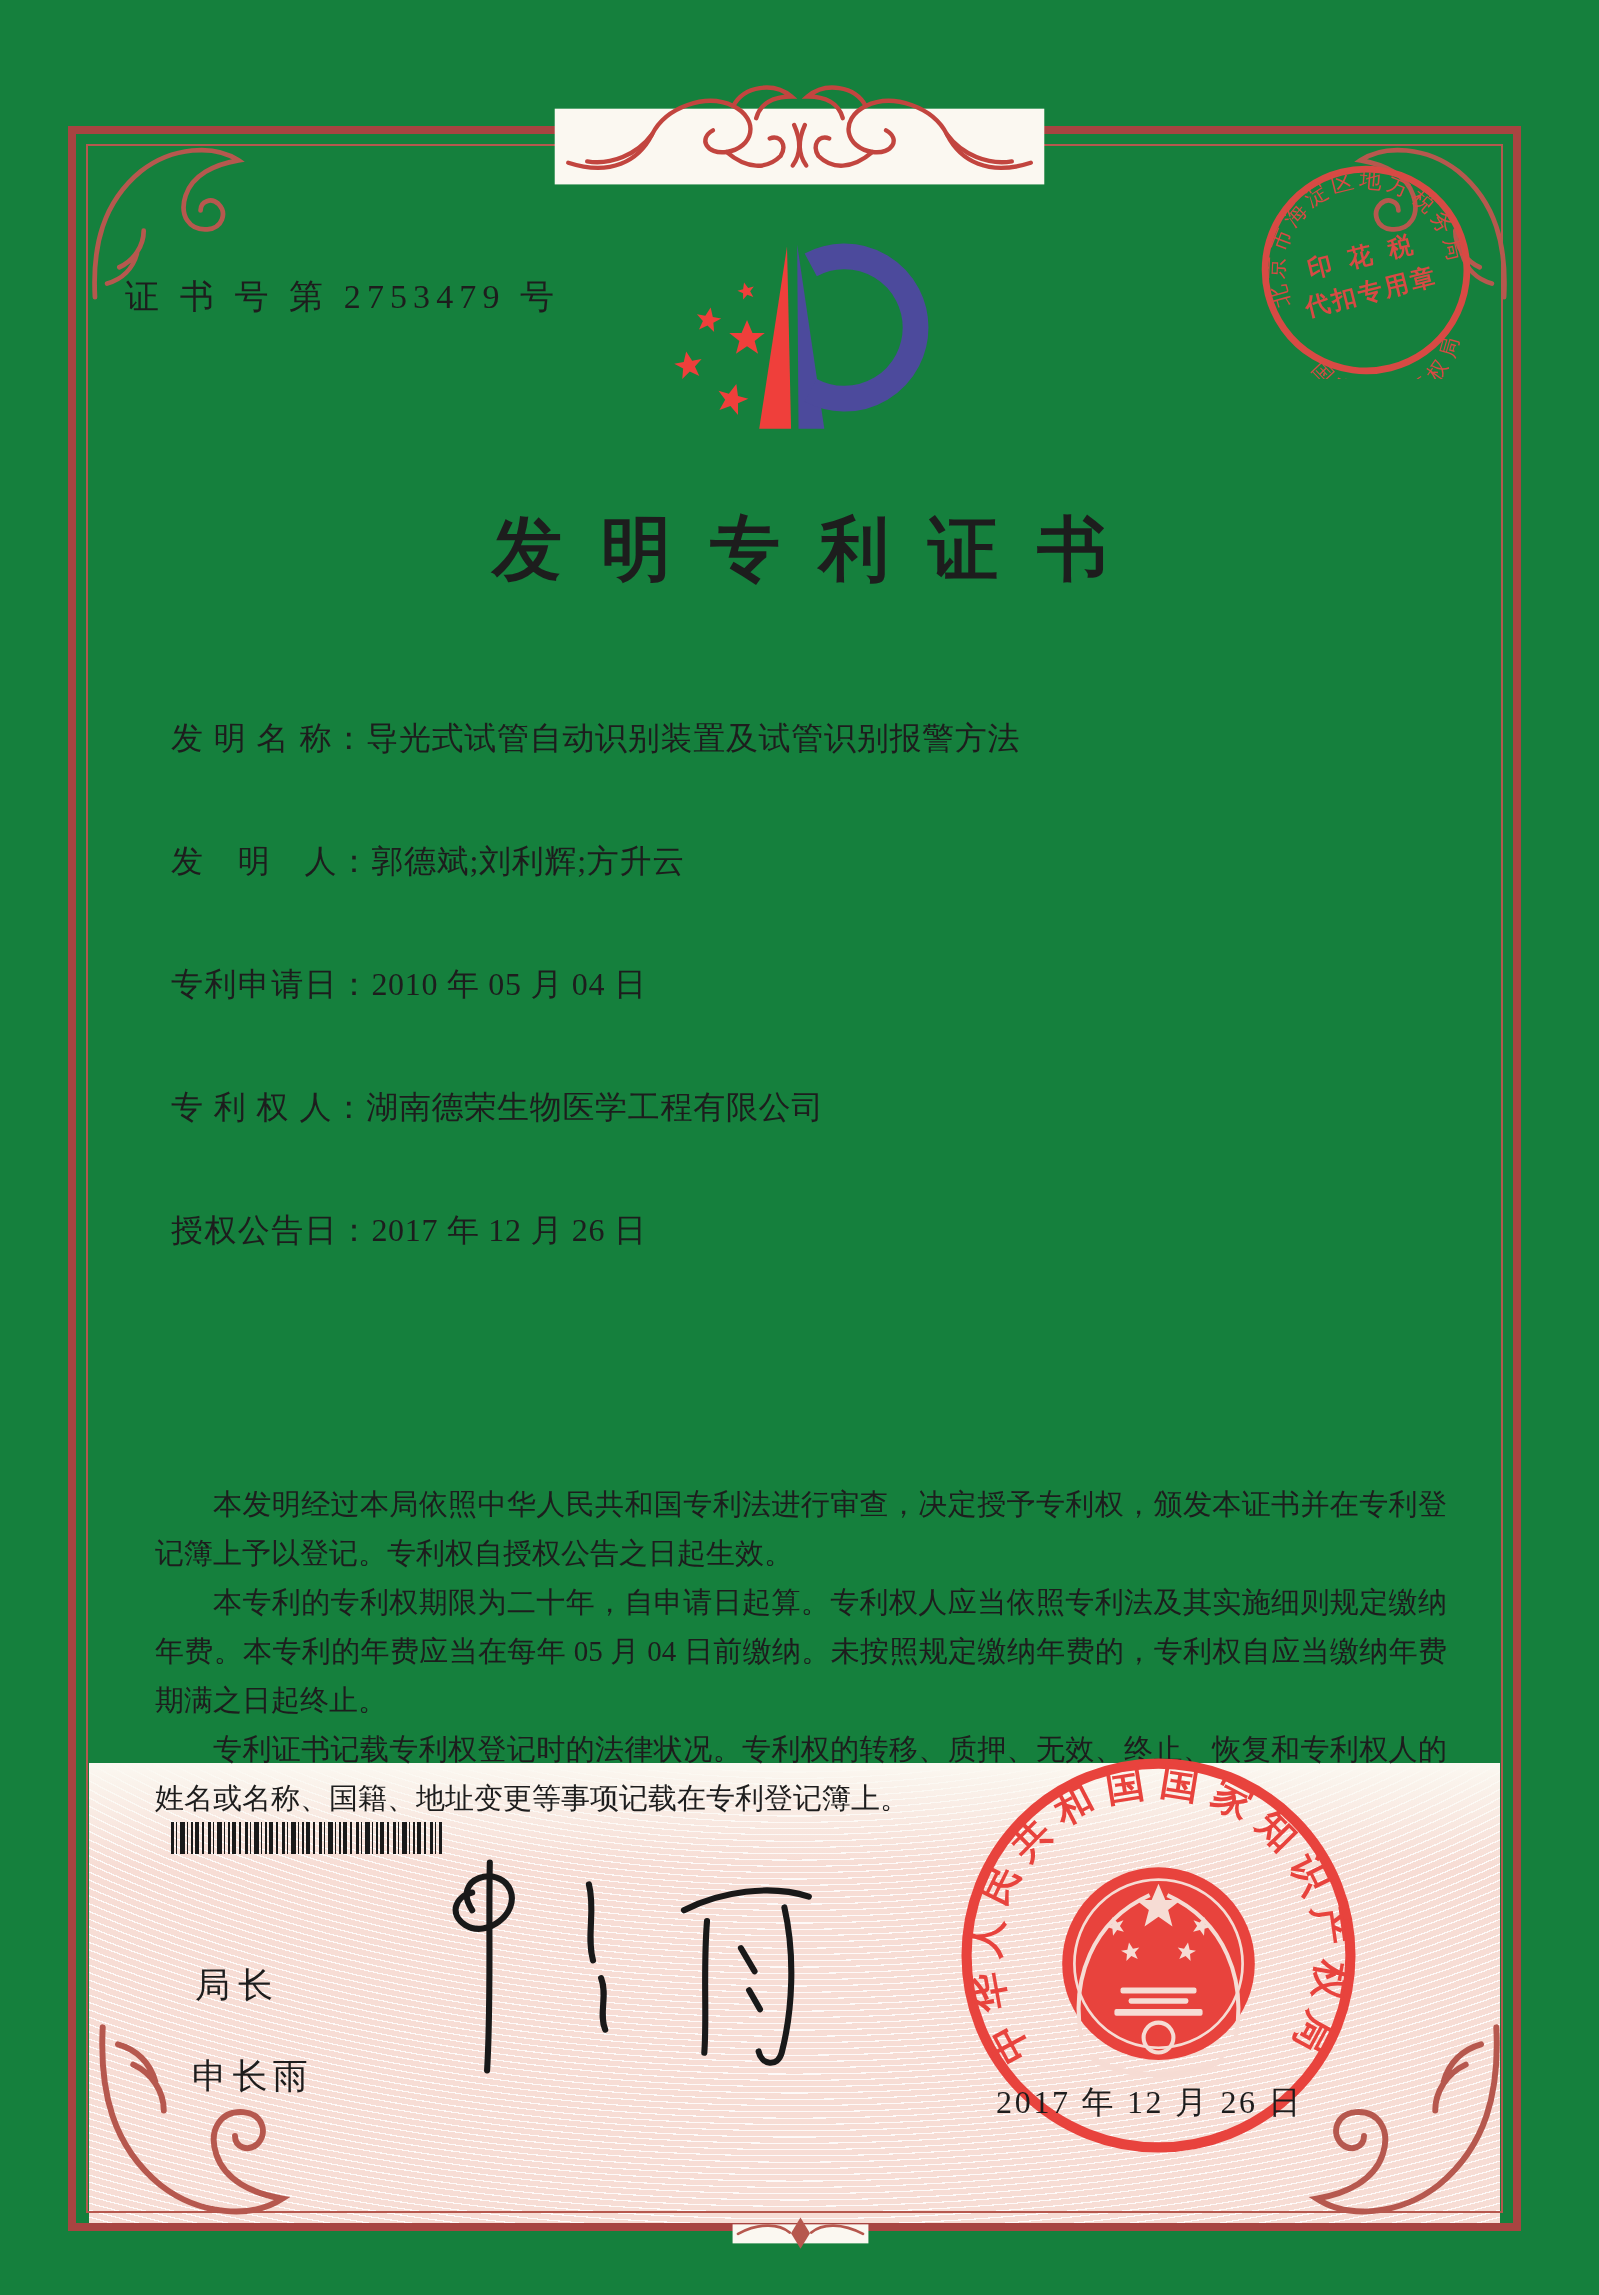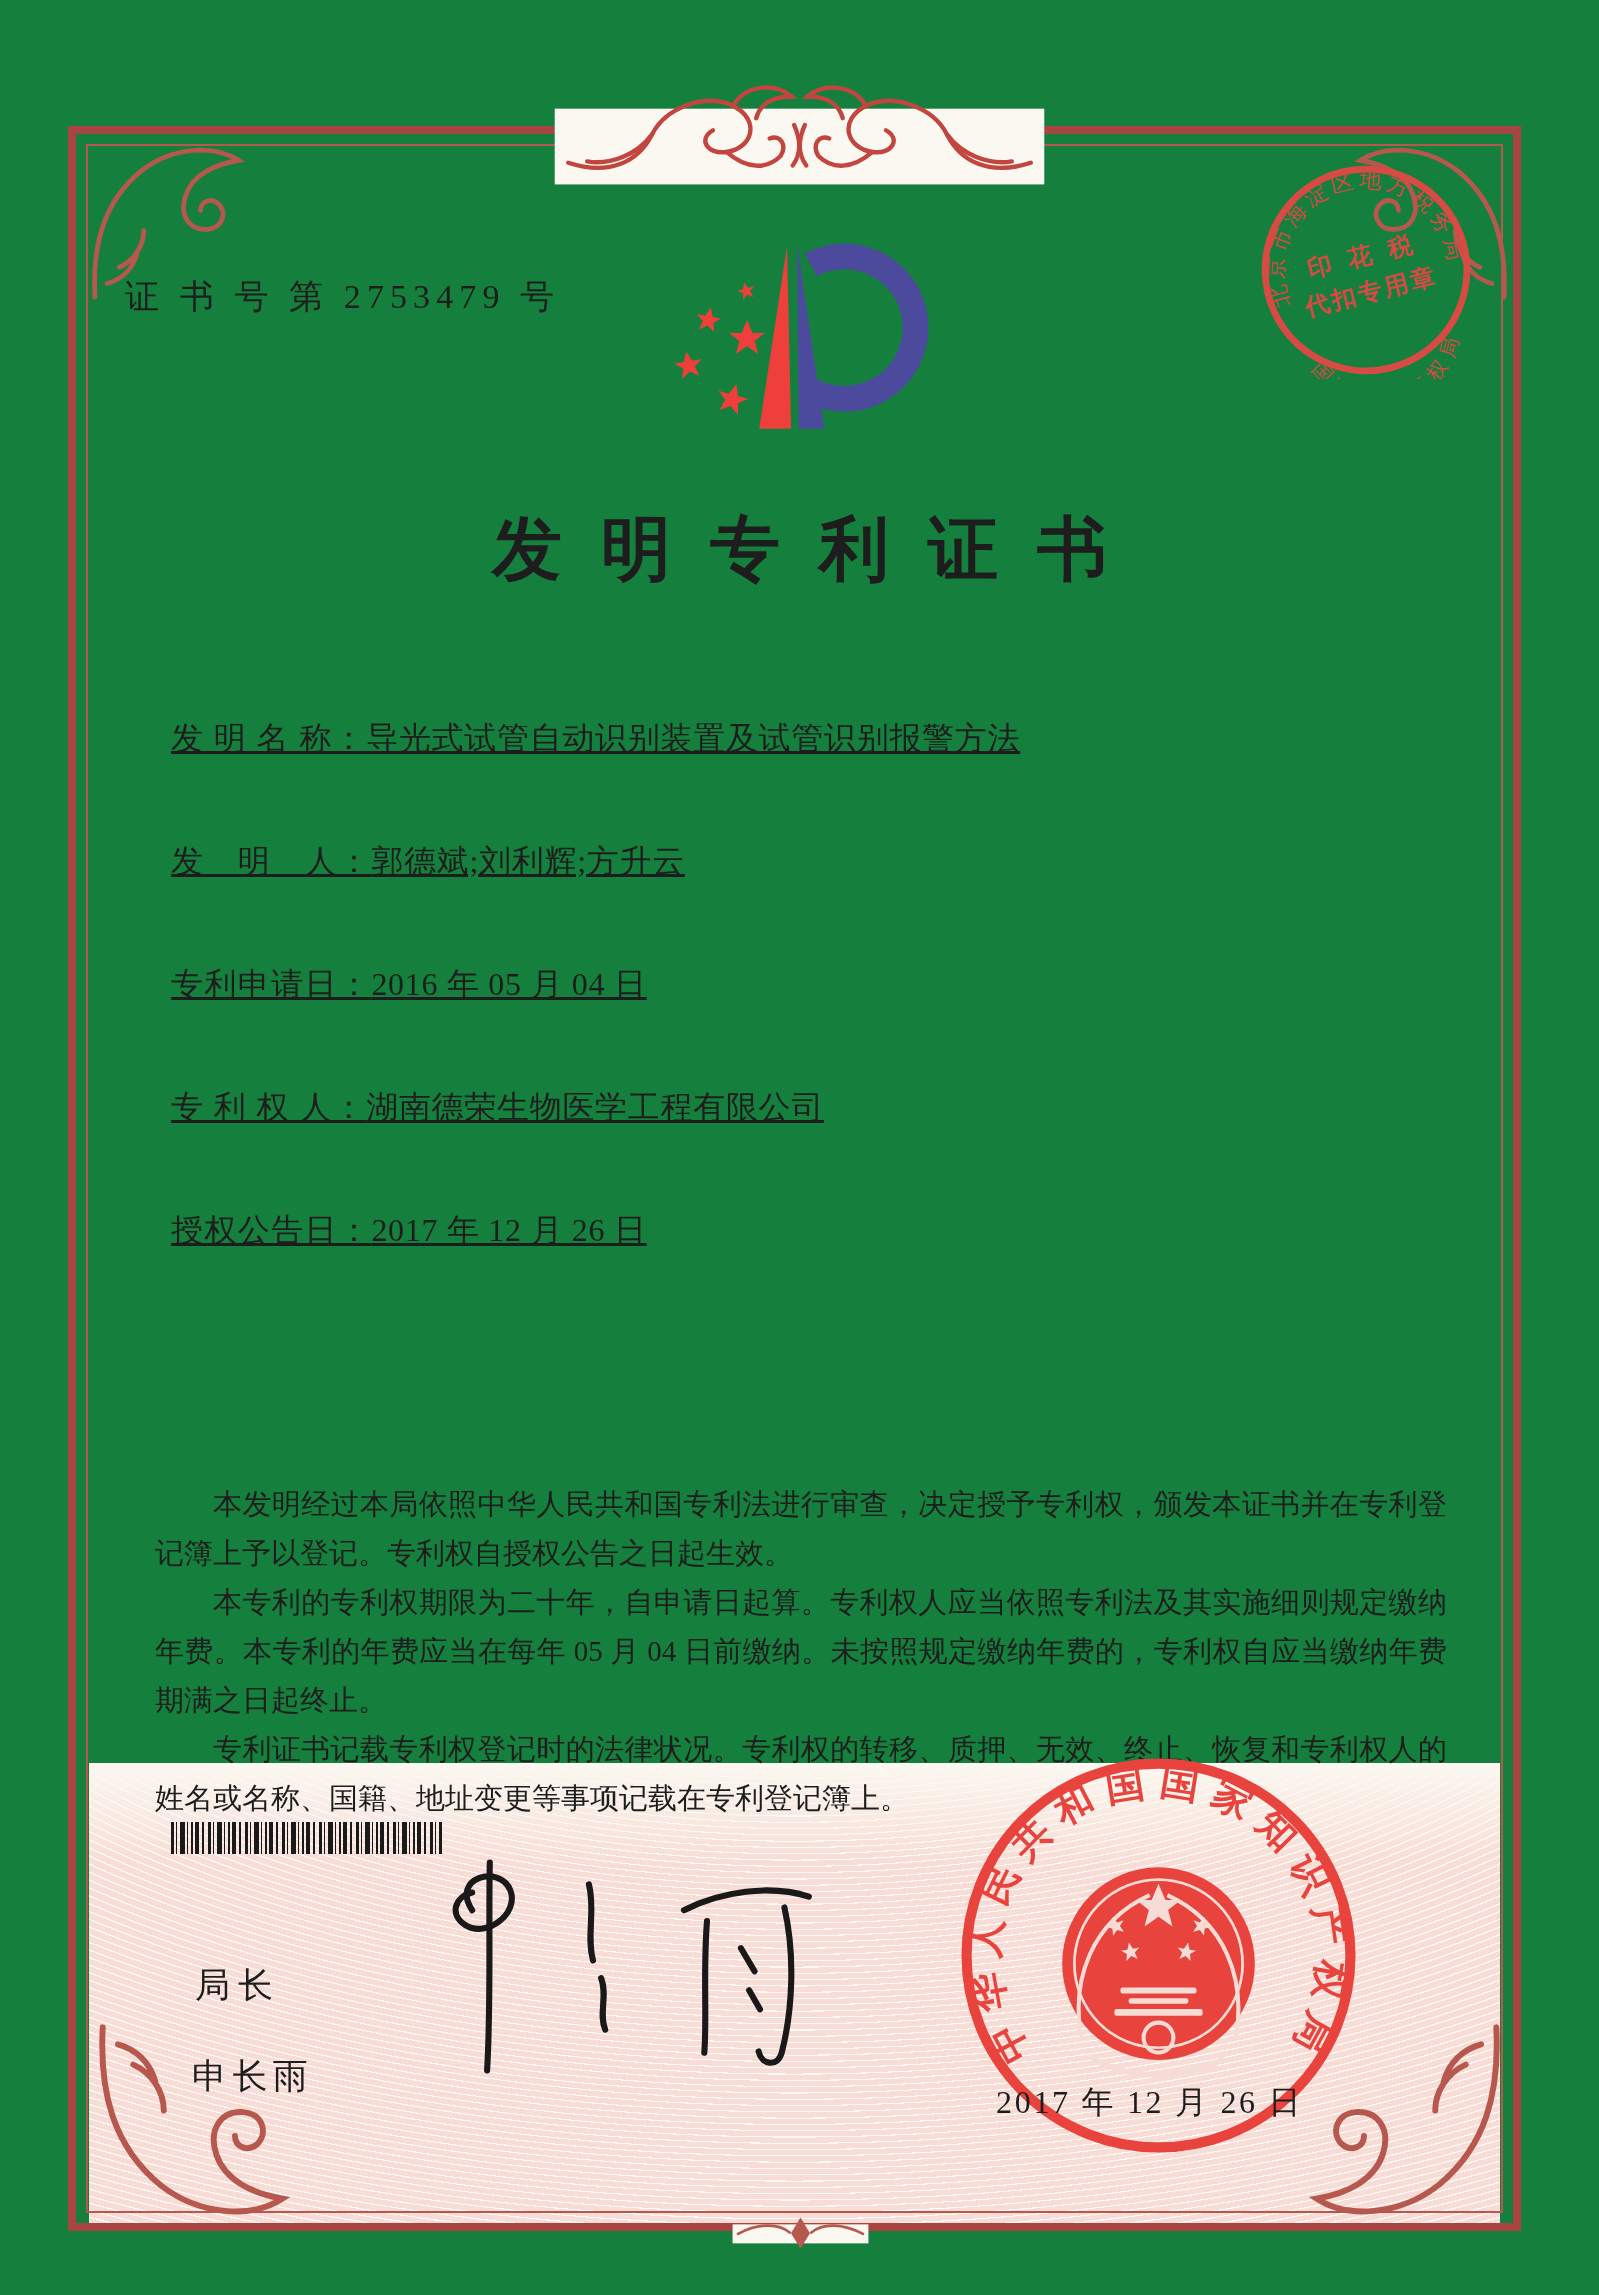--- a/index.html
+++ b/index.html
@@ -18,21 +18,21 @@
   .b-inner{position:absolute;left:86px;top:144px;right:96px;bottom:82px;
         border:2px solid #b6584e;z-index:1;}
   .orn{position:absolute;z-index:2;}
   .content{position:absolute;z-index:3;}
   .certno{left:125px;top:274px;font-size:34px;letter-spacing:6.1px;white-space:pre;}
   .logo{left:644px;top:224px;}
   .stamp{left:1257px;top:161px;z-index:3;}
   .title{left:0;right:0;top:503px;text-align:center;font-size:70px;font-weight:700;
         letter-spacing:39px;text-indent:39px;}
   .fields{left:171px;top:717px;display:flex;flex-direction:column;gap:79px;font-size:32px;}
-  .frow{white-space:pre;text-decoration:underline;}
+  .frow{white-space:pre;}
   .flabel{letter-spacing:1.4px;}
   .fvalue{letter-spacing:0.7px;}
   .bodytext{left:155px;width:1292px;top:1480px;font-size:29px;line-height:49px;
         text-align:justify;}
   .bodytext p{margin:0;text-indent:2em;}
   .barcode{left:171px;top:1822px;width:271px;height:32px;z-index:3;
         background:repeating-linear-gradient(90deg,
           #1a1a1a 0 2.7px,transparent 2.7px 4.7px,#1a1a1a 4.7px 6.1px,transparent 6.1px 9.5px,
           #1a1a1a 9.5px 13.6px,transparent 13.6px 15.6px,#1a1a1a 15.6px 17px,transparent 17px 20.3px,
           #1a1a1a 20.3px 22.4px,transparent 22.4px 24px,#1a1a1a 24px 28px,transparent 28px 31px,
@@ -128,21 +128,21 @@
       <text x="161" y="152" text-anchor="middle" font-size="36" font-weight="bold" letter-spacing="8">印 花 税</text>
       <text x="161" y="206" text-anchor="middle" font-size="36" font-weight="bold" letter-spacing="4">代扣专用章</text>
     </g>
   </svg>
 
   <div class="content title">发明专利证书</div>
 
   <div class="content fields">
     <div class="frow"><span class="flabel">发 明 名 称：</span><span class="fvalue">导光式试管自动识别装置及试管识别报警方法</span></div>
     <div class="frow"><span class="flabel">发　明　人：</span><span class="fvalue">郭德斌;刘利辉;方升云</span></div>
-    <div class="frow"><span class="flabel">专利申请日：</span><span class="fvalue">2016 年 05 月 04 日</span></div>
+    <div class="frow"><span class="flabel">专利申请日：</span><span class="fvalue">2010 年 05 月 04 日</span></div>
     <div class="frow"><span class="flabel">专 利 权 人：</span><span class="fvalue">湖南德荣生物医学工程有限公司</span></div>
     <div class="frow"><span class="flabel">授权公告日：</span><span class="fvalue">2017 年 12 月 26 日</span></div>
   </div>
 
   <div class="content bodytext">
     <p>本发明经过本局依照中华人民共和国专利法进行审查，决定授予专利权，颁发本证书并在专利登记簿上予以登记。专利权自授权公告之日起生效。</p>
     <p>本专利的专利权期限为二十年，自申请日起算。专利权人应当依照专利法及其实施细则规定缴纳年费。本专利的年费应当在每年 05 月 04 日前缴纳。未按照规定缴纳年费的，专利权自应当缴纳年费期满之日起终止。</p>
     <p>专利证书记载专利权登记时的法律状况。专利权的转移、质押、无效、终止、恢复和专利权人的姓名或名称、国籍、地址变更等事项记载在专利登记簿上。</p>
   </div>
 

